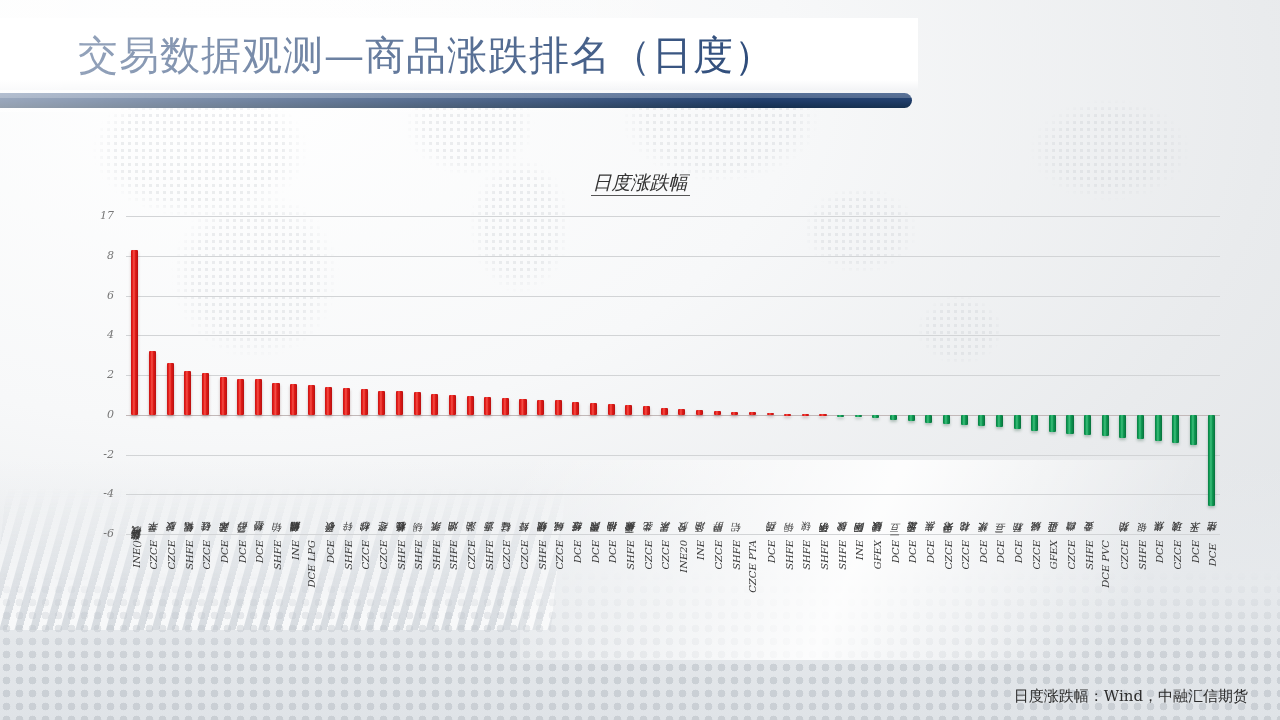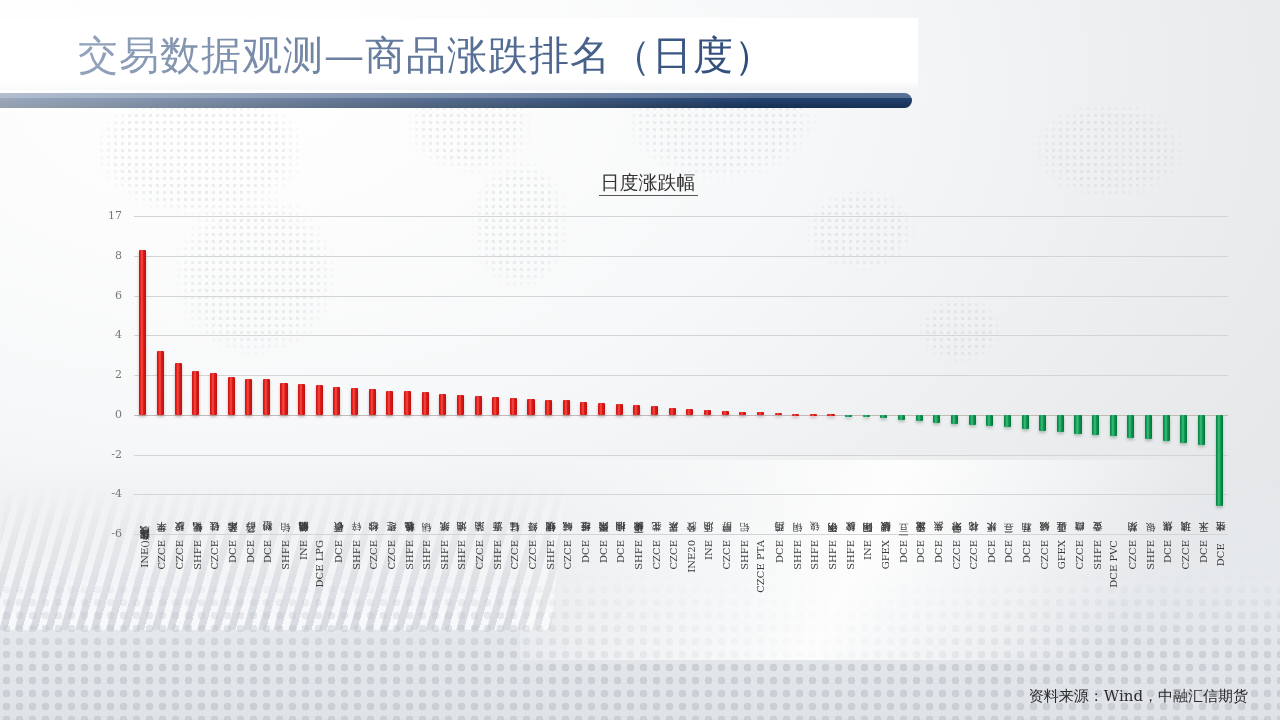--- a/index.html
+++ b/index.html
@@ -85,21 +85,21 @@
     font-size:40px;line-height:56px;color:#2c4a79;letter-spacing:1px;
     white-space:nowrap;
   }
   .header-edge{
     position:absolute;left:0;top:0;width:1280px;height:112px;
     background:linear-gradient(95deg,rgba(255,255,255,.55) 0%,rgba(255,255,255,0) 60%);
     pointer-events:none;
   }
 
   
-  .chart-area{position:absolute;left:8px;top:112px;width:1124px;height:560px;}
+  .chart-area{position:absolute;left:0;top:112px;width:1124px;height:560px;font-style:italic;}
   .chart-title{
     position:absolute;left:0;top:58px;width:1280px;text-align:center;
     font-family:"DejaVu Serif","Liberation Serif",serif;
     font-size:19px;color:#333;
   }
   .chart-title span{border-bottom:1px solid #555;padding:0 2px 2px 2px;}
 
   .plot{
     position:absolute;left:126px;top:104px;width:1094px;height:318px;
   }
@@ -313,13 +313,13 @@
       <div class="xlabel" style="left: 974.306px;">DCE PVC</div>
       <div class="xlabel" style="left: 991.952px;">CZCE菜粕</div>
       <div class="xlabel" style="left: 1009.6px;">SHFE银</div>
       <div class="xlabel" style="left: 1027.24px;">DCE焦煤</div>
       <div class="xlabel" style="left: 1044.89px;">CZCE玻璃</div>
       <div class="xlabel" style="left: 1062.53px;">DCE玉米</div>
       <div class="xlabel" style="left: 1080.18px;">DCE 生猪</div>
     </div>
 </div>
 
-<div class="source">资料来源：Wind，中融汇信期货</div>
+<div class="source">日度涨跌幅：Wind，中融汇信期货</div>
 
 </body></html>

